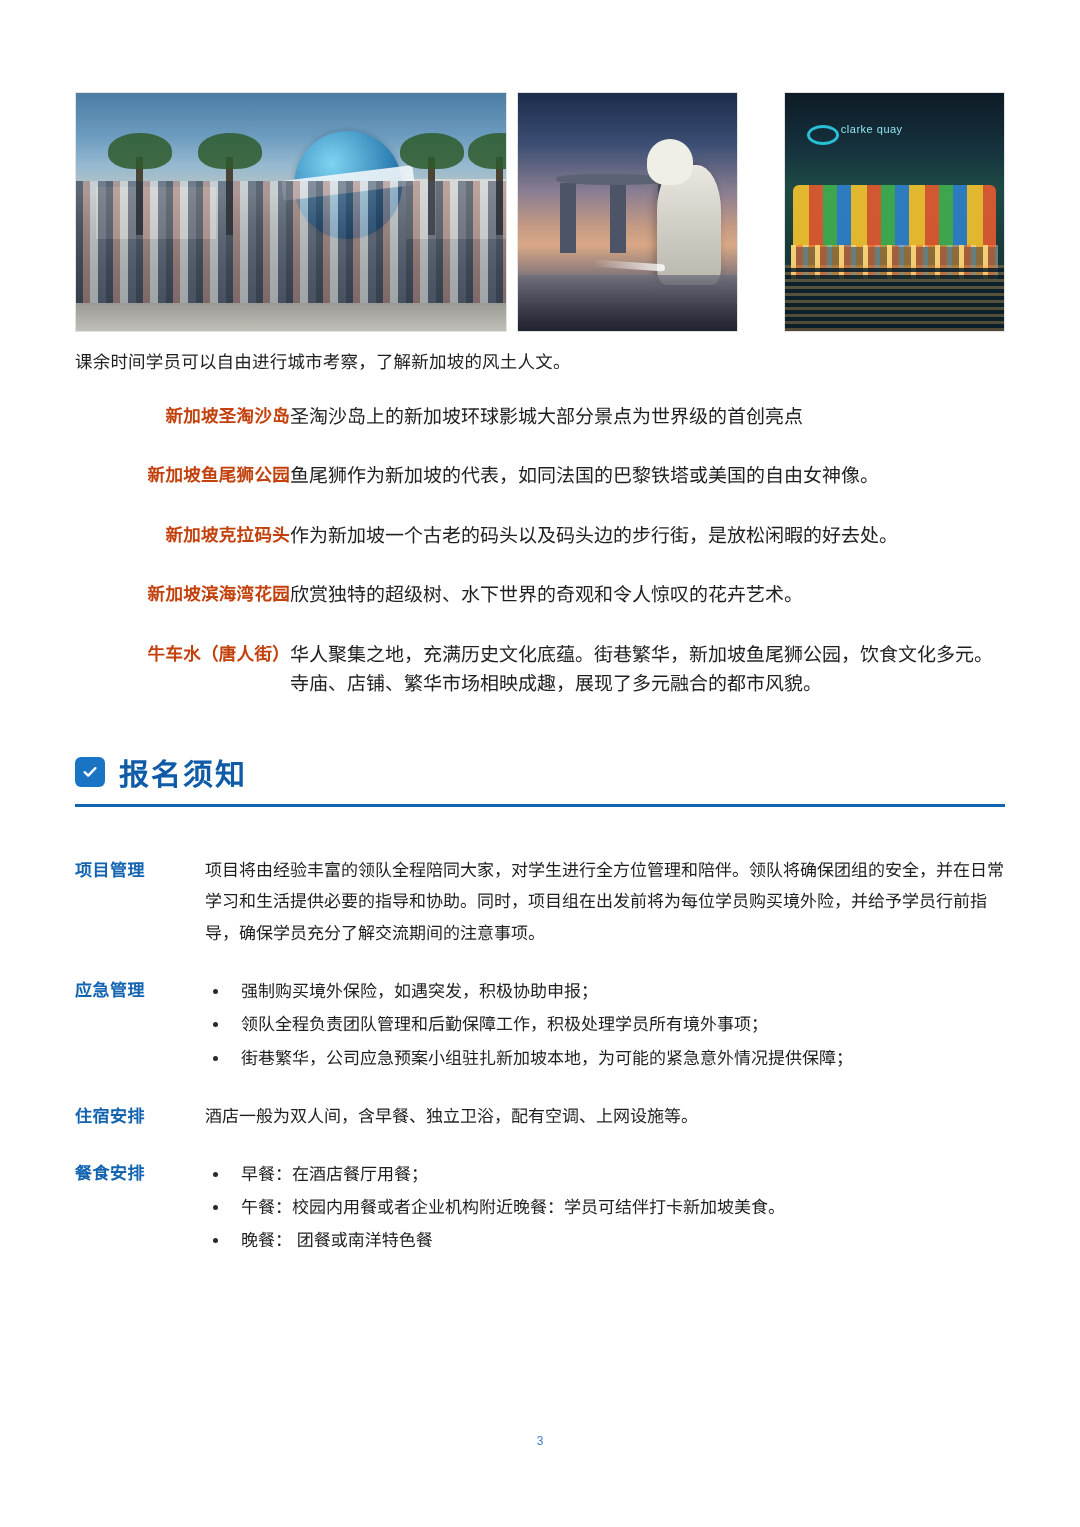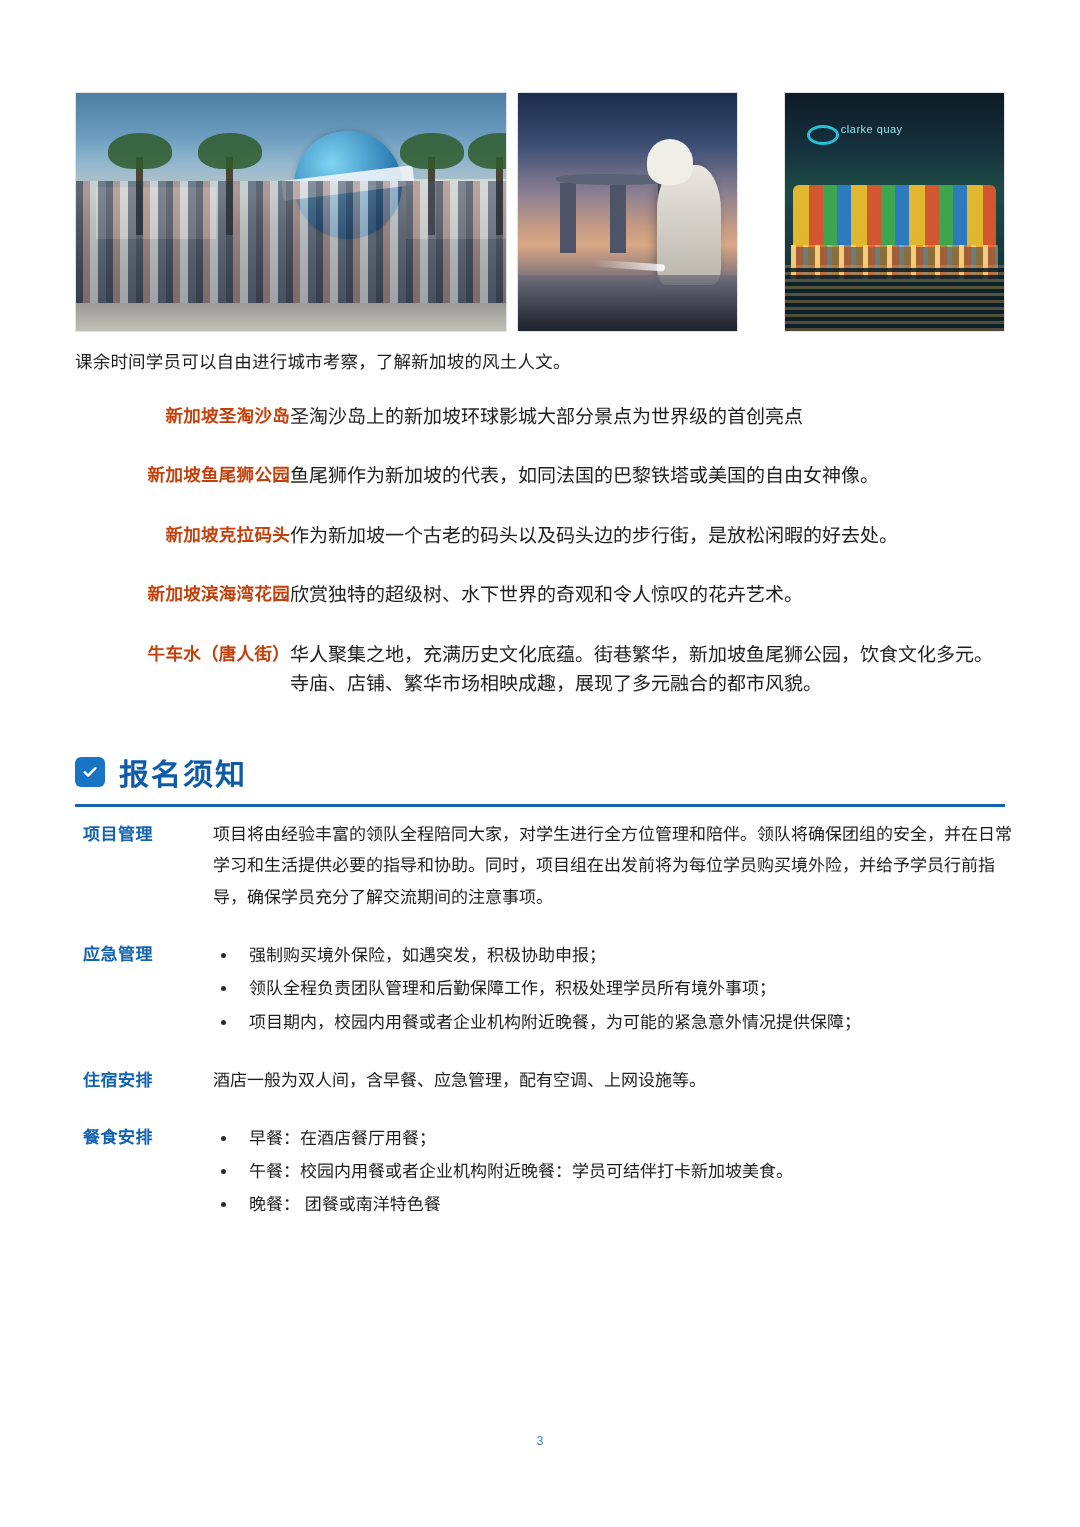--- a/index.html
+++ b/index.html
@@ -271,23 +271,22 @@
   .head-rule {
     height: 3px;
     background: #1263b0;
     width: 930px;
   }
 
   
   .notice {
     position: absolute;
     left: 75px;
-    top: 819px;
+    top: 855px;
     width: 935px;
-    margin-left: 8px;
   }
   .notice-row {
     display: flex;
     align-items: flex-start;
     margin-bottom: 26px;
   }
   .notice-label {
     width: 130px;
     flex: 0 0 130px;
     font-size: 17px;
@@ -416,29 +415,29 @@
         <p>项目将由经验丰富的领队全程陪同大家，对学生进行全方位管理和陪伴。领队将确保团组的安全，并在日常学习和生活提供必要的指导和协助。同时，项目组在出发前将为每位学员购买境外险，并给予学员行前指导，确保学员充分了解交流期间的注意事项。</p>
       </div>
     </div>
 
     <div class="notice-row">
       <div class="notice-label">应急管理</div>
       <div class="notice-body">
         <ul class="bullets">
           <li>强制购买境外保险，如遇突发，积极协助申报；</li>
           <li>领队全程负责团队管理和后勤保障工作，积极处理学员所有境外事项；</li>
-          <li>项目期内，校园内用餐或者企业机构附近晚餐，为可能的紧急意外情况提供保障；</li>
+          <li>街巷繁华，公司应急预案小组驻扎新加坡本地，为可能的紧急意外情况提供保障；</li>
         </ul>
       </div>
     </div>
 
     <div class="notice-row">
       <div class="notice-label">住宿安排</div>
       <div class="notice-body">
-        <p>酒店一般为双人间，含早餐、应急管理，配有空调、上网设施等。</p>
+        <p>酒店一般为双人间，含早餐、独立卫浴，配有空调、上网设施等。</p>
       </div>
     </div>
 
     <div class="notice-row">
       <div class="notice-label">餐食安排</div>
       <div class="notice-body">
         <ul class="bullets">
           <li>早餐：在酒店餐厅用餐；</li>
           <li>午餐：校园内用餐或者企业机构附近晚餐：学员可结伴打卡新加坡美食。</li>
           <li>晚餐： 团餐或南洋特色餐</li>

